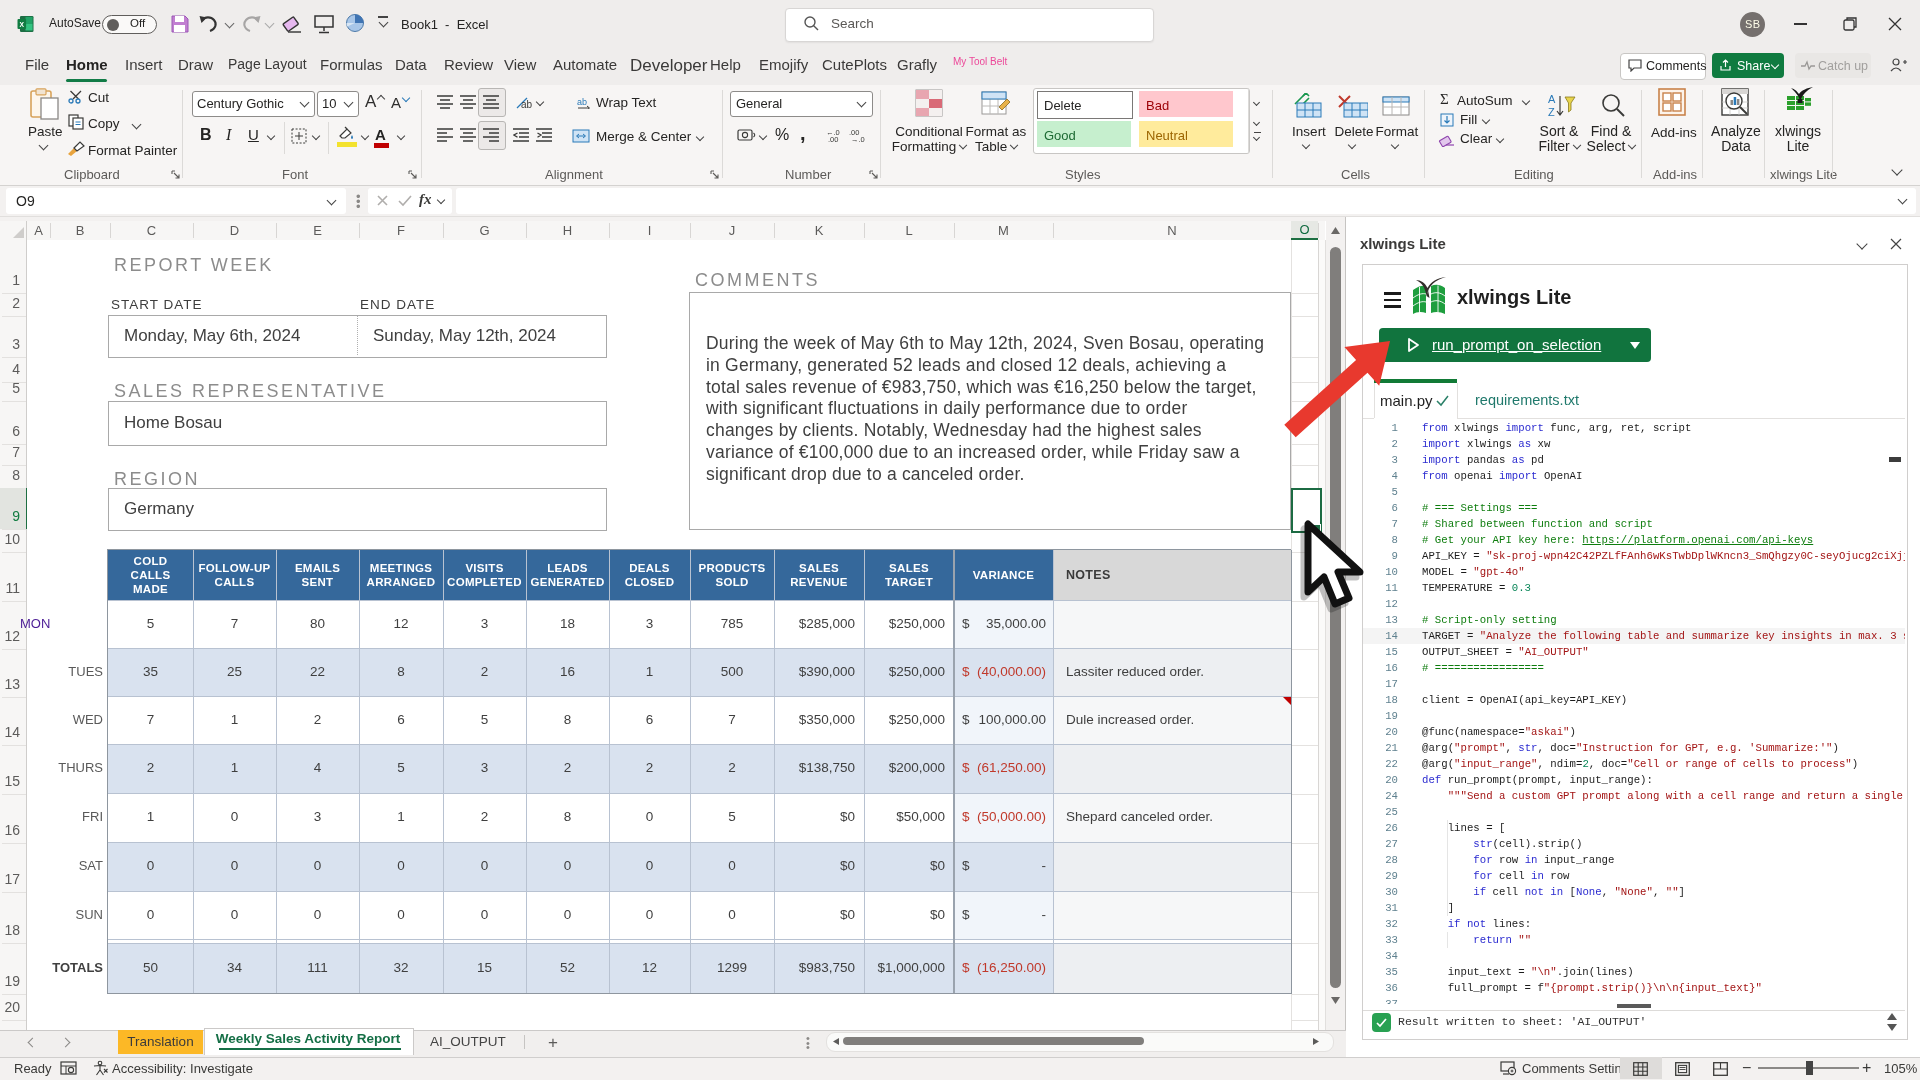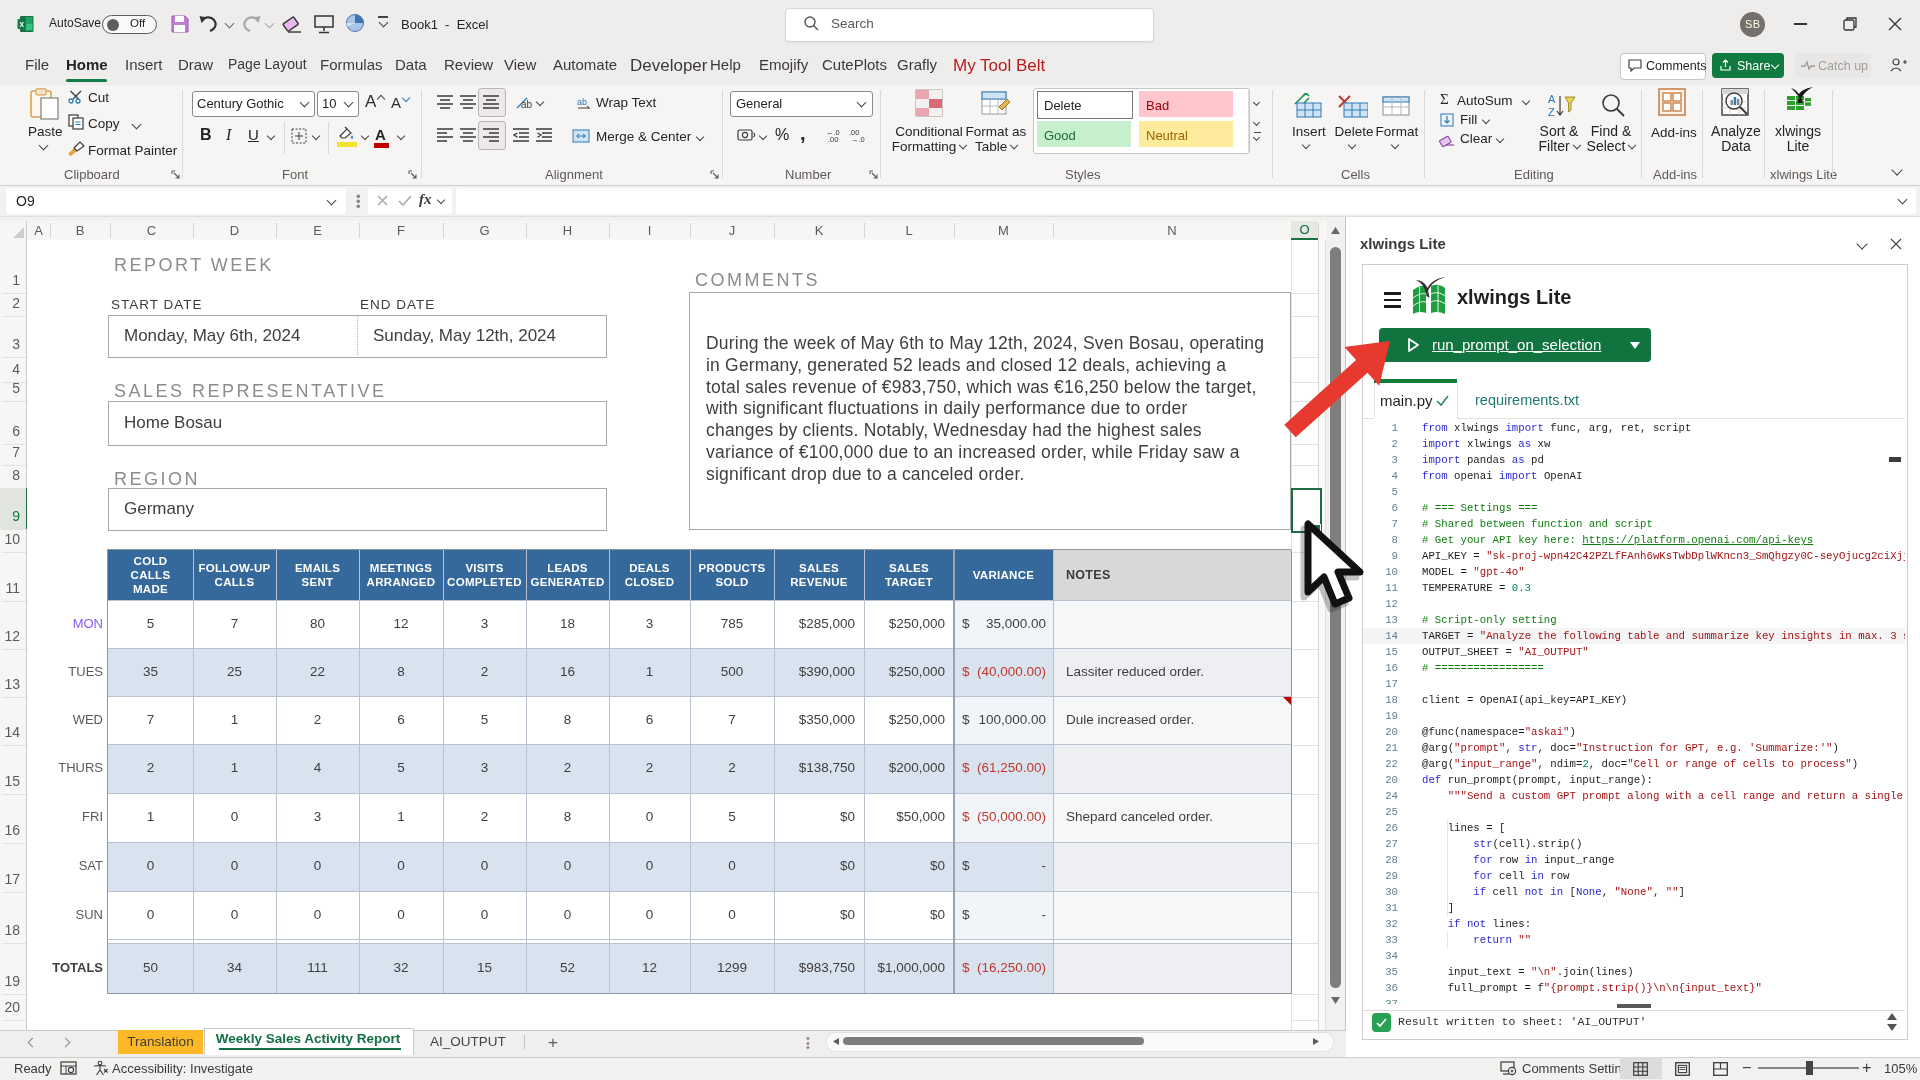--- a/index.html
+++ b/index.html
@@ -89,21 +89,21 @@
 <div class="ab" style="top:56px;font-size:15px;color:#3b3a39;left:320px">Formulas</div>
 <div class="ab" style="top:56px;font-size:15px;color:#3b3a39;left:395px">Data</div>
 <div class="ab" style="top:56px;font-size:15px;color:#3b3a39;left:444px">Review</div>
 <div class="ab" style="top:56px;font-size:15px;color:#3b3a39;left:504px">View</div>
 <div class="ab" style="top:56px;font-size:15px;color:#3b3a39;left:553px">Automate</div>
 <div class="ab" style="top:56px;font-size:17px;color:#3b3a39;left:630px">Developer</div>
 <div class="ab" style="top:56px;font-size:15px;color:#3b3a39;left:710px">Help</div>
 <div class="ab" style="top:56px;font-size:15px;color:#3b3a39;left:759px">Emojify</div>
 <div class="ab" style="top:56px;font-size:15px;color:#3b3a39;left:822px">CutePlots</div>
 <div class="ab" style="top:56px;font-size:15px;color:#3b3a39;left:897px">Grafly</div>
-<div class="ab" style="top:56px;font-size:17px;color:#b91c1c;left:953px">My Tool Belt</div>
+<div class="ab" style="top:56px;font-size:10px;color:#ec4899;left:953px">My Tool Belt</div>
 
 <div class="ab" style="left:1620px;top:53px;width:84px;height:25px;border:1px solid #c8c6c4;border-radius:4px;background:#fff"></div>
 <svg class="ab" style="left:1628px;top:59px" width="14" height="13" viewBox="0 0 14 13">
  <path d="M1 1 h12 v8 h-7 l-3 3 v-3 h-2 z" fill="none" stroke="#444" stroke-width="1.2"></path>
 </svg>
 <div class="ab" style="left:1646px;top:59px;font-size:12.5px;color:#252423">Comments</div>
 <div class="ab" style="left:1712px;top:53px;width:72px;height:25px;border-radius:4px;background:#0f7b40"></div>
 <svg class="ab" style="left:1719px;top:59px" width="13" height="13" viewBox="0 0 13 13">
  <path d="M2 7 v4 h9 V7 M6.5 8 V1.5 M4 3.5 L6.5 1 L9 3.5" fill="none" stroke="#fff" stroke-width="1.2"></path>
 </svg>
@@ -570,21 +570,21 @@
 <div class="ab" style="left:276px;top:550px;width:83px;height:50px;display:flex;align-items:center;justify-content:center;text-align:center;font-size:11.5px;font-weight:bold;color:#fff;line-height:14px;letter-spacing:.3px">EMAILS<br>SENT</div>
 <div class="ab" style="left:359px;top:550px;width:84px;height:50px;display:flex;align-items:center;justify-content:center;text-align:center;font-size:11.5px;font-weight:bold;color:#fff;line-height:14px;letter-spacing:.3px">MEETINGS<br>ARRANGED</div>
 <div class="ab" style="left:443px;top:550px;width:83px;height:50px;display:flex;align-items:center;justify-content:center;text-align:center;font-size:11.5px;font-weight:bold;color:#fff;line-height:14px;letter-spacing:.3px">VISITS<br>COMPLETED</div>
 <div class="ab" style="left:526px;top:550px;width:83px;height:50px;display:flex;align-items:center;justify-content:center;text-align:center;font-size:11.5px;font-weight:bold;color:#fff;line-height:14px;letter-spacing:.3px">LEADS<br>GENERATED</div>
 <div class="ab" style="left:609px;top:550px;width:81px;height:50px;display:flex;align-items:center;justify-content:center;text-align:center;font-size:11.5px;font-weight:bold;color:#fff;line-height:14px;letter-spacing:.3px">DEALS<br>CLOSED</div>
 <div class="ab" style="left:690px;top:550px;width:84px;height:50px;display:flex;align-items:center;justify-content:center;text-align:center;font-size:11.5px;font-weight:bold;color:#fff;line-height:14px;letter-spacing:.3px">PRODUCTS<br>SOLD</div>
 <div class="ab" style="left:774px;top:550px;width:90px;height:50px;display:flex;align-items:center;justify-content:center;text-align:center;font-size:11.5px;font-weight:bold;color:#fff;line-height:14px;letter-spacing:.3px">SALES<br>REVENUE</div>
 <div class="ab" style="left:864px;top:550px;width:90px;height:50px;display:flex;align-items:center;justify-content:center;text-align:center;font-size:11.5px;font-weight:bold;color:#fff;line-height:14px;letter-spacing:.3px">SALES<br>TARGET</div>
 <div class="ab" style="left:954px;top:550px;width:99px;height:50px;display:flex;align-items:center;justify-content:center;text-align:center;font-size:11.5px;font-weight:bold;color:#fff;line-height:14px;letter-spacing:.3px">VARIANCE</div>
 <div class="ab" style="left:1066px;top:568px;font-size:12.5px;font-weight:bold;color:#3b3b3b;letter-spacing:.3px">NOTES</div>
-<div class="ab" style="left:20px;top:616px;width:83px;text-align:right;font-size:13px;color:#8b5cf6">MON</div>
+<div class="ab" style="left:20px;top:616px;width:83px;text-align:left;font-size:13px;color:#4c1d95">MON</div>
 <div class="ab" style="left:20px;top:664px;width:83px;text-align:right;font-size:13px;color:#595959">TUES</div>
 <div class="ab" style="left:20px;top:712px;width:83px;text-align:right;font-size:13px;color:#595959">WED</div>
 <div class="ab" style="left:20px;top:760px;width:83px;text-align:right;font-size:13px;color:#595959">THURS</div>
 <div class="ab" style="left:20px;top:809px;width:83px;text-align:right;font-size:13px;color:#595959">FRI</div>
 <div class="ab" style="left:20px;top:858px;width:83px;text-align:right;font-size:13px;color:#595959">SAT</div>
 <div class="ab" style="left:20px;top:907px;width:83px;text-align:right;font-size:13px;color:#595959">SUN</div>
 <div class="ab" style="left:20px;top:960px;width:83px;text-align:right;font-size:13px;font-weight:bold;color:#404040">TOTALS</div>
 <div class="ab" style="left:108px;top:616px;width:85px;text-align:center;font-size:13.5px;color:#3f3f3f">5</div>
 <div class="ab" style="left:193px;top:616px;width:83px;text-align:center;font-size:13.5px;color:#3f3f3f">7</div>
 <div class="ab" style="left:276px;top:616px;width:83px;text-align:center;font-size:13.5px;color:#3f3f3f">80</div>

